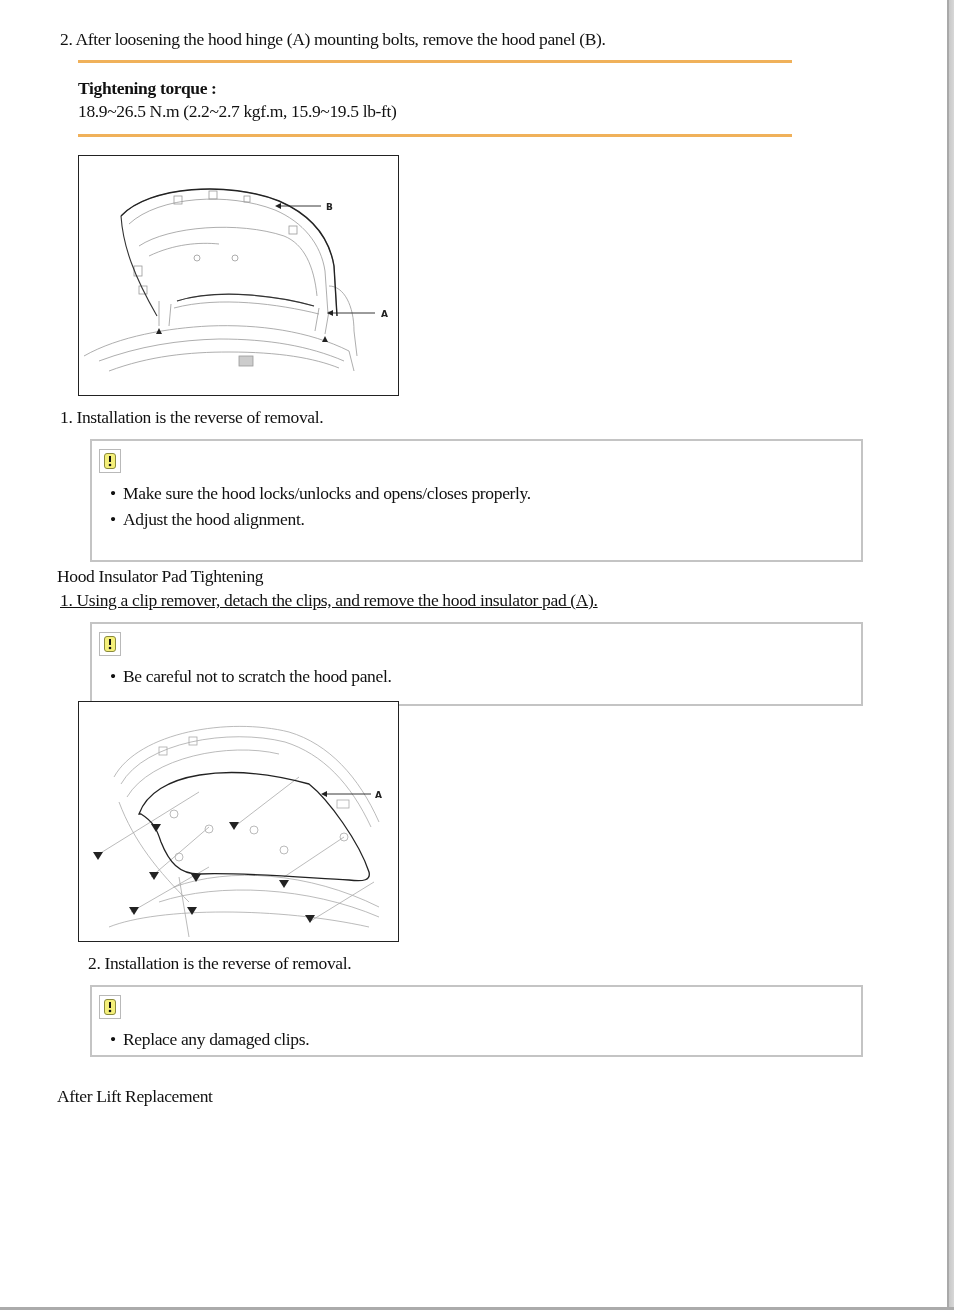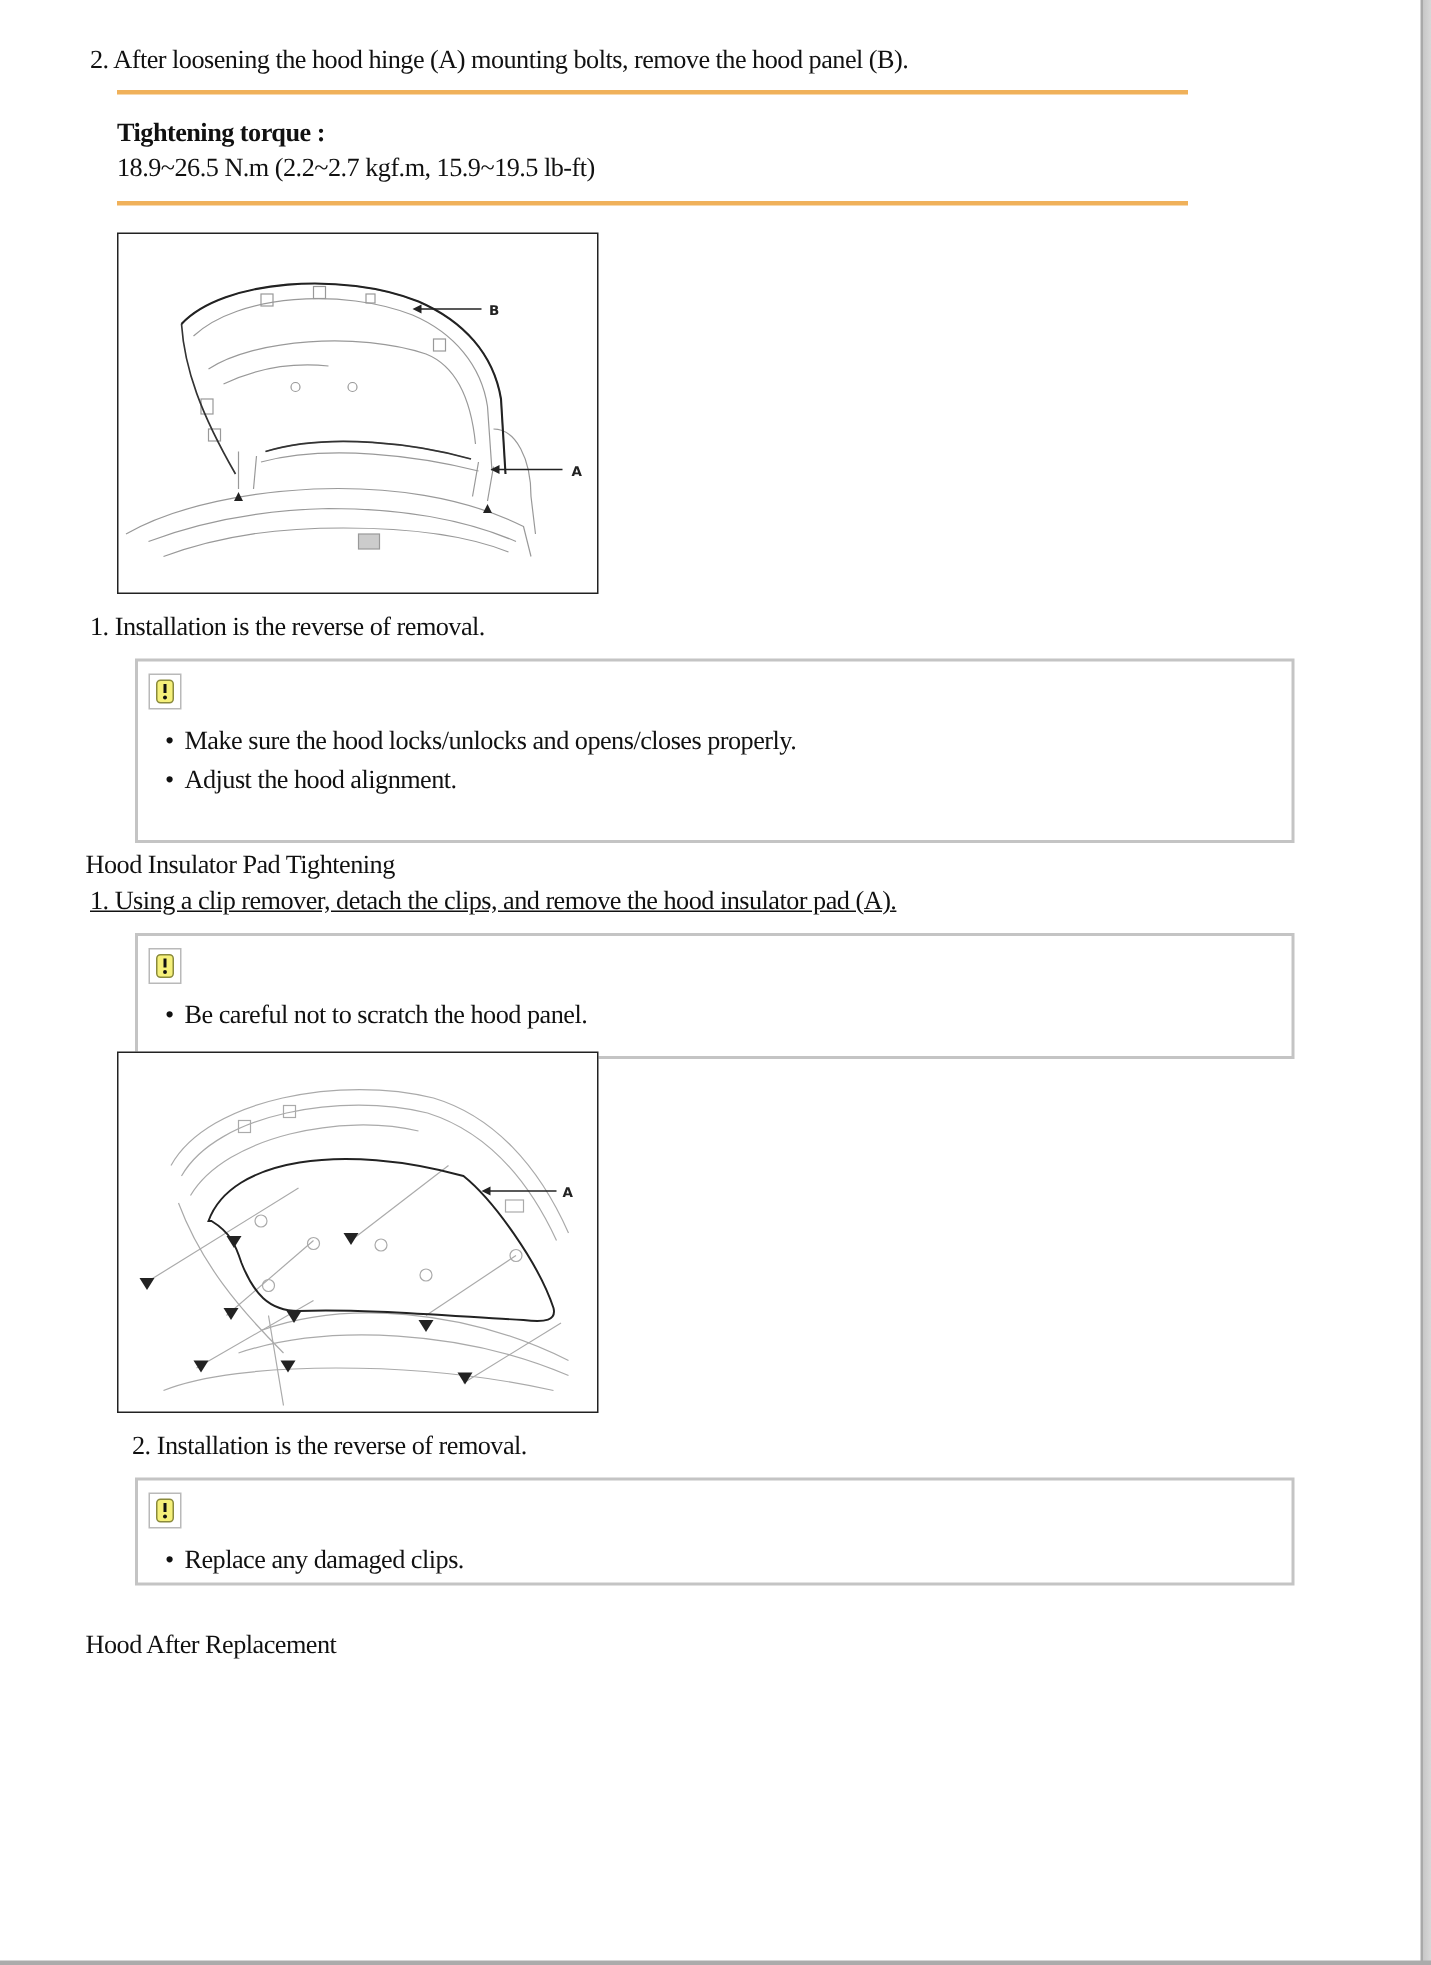--- a/index.html
+++ b/index.html
@@ -174,13 +174,13 @@
     <div class="inner">
         <svg width="10" height="14">
           <rect x="4" y="2" width="2" height="6" fill="#111"></rect>
           <circle cx="5" cy="11" r="1.3" fill="#111"></circle>
         </svg>
       </div>
   </div>
   <div class="bullet" style="top:42px;"><span class="dot">•</span><span>Replace any damaged clips.</span></div>
 </div>
 
-<div class="txt" style="left:57px;top:1086px;">Hood After Replacement</div>
+<div class="txt" style="left:57px;top:1086px;">After Lift Replacement</div>
 
 </body></html>

